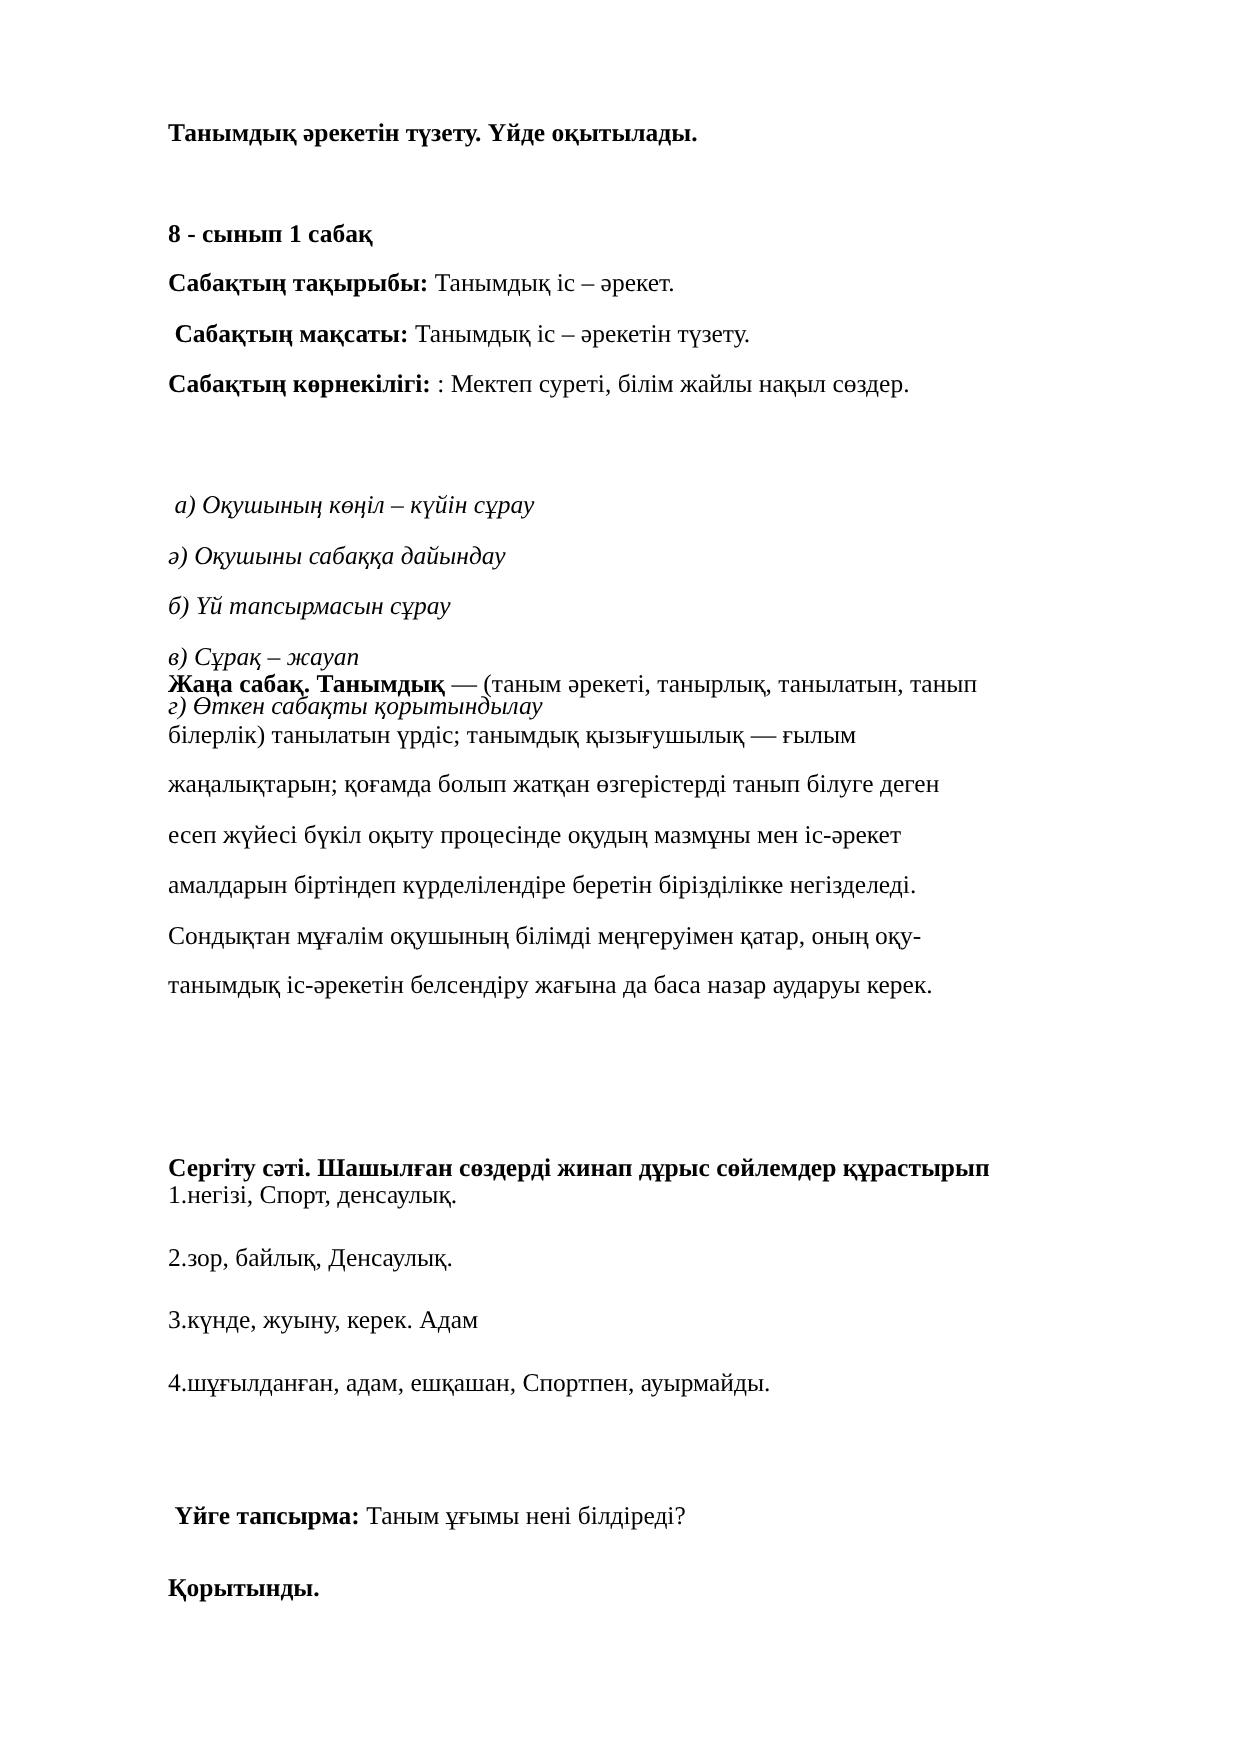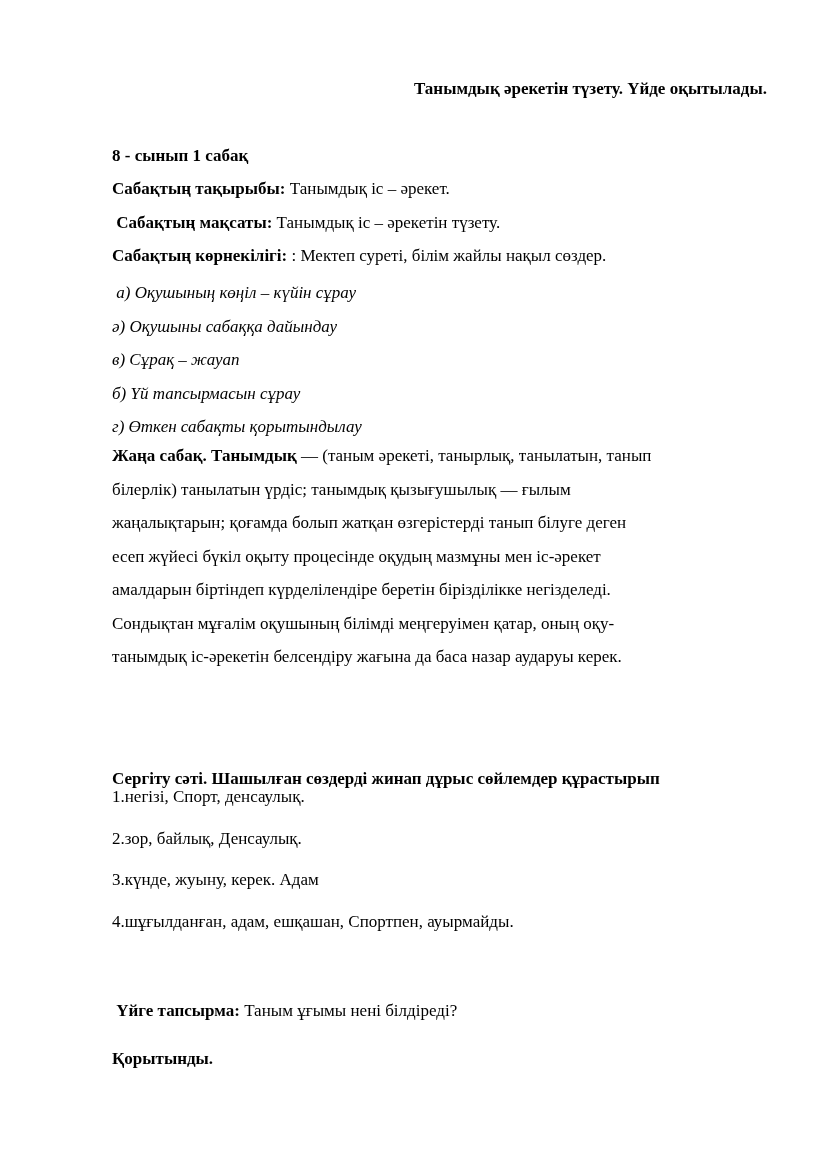--- a/index.html
+++ b/index.html
@@ -13,39 +13,39 @@
     font-size: 17px;
     overflow: hidden;
   }
   .abs { position: absolute; left: 112px; width: 655px; }
   .row { white-space: pre; }
   .b { font-weight: bold; }
   .i { font-style: italic; }
 
   .doc-title {
     top: 78px;
-    text-align: right;
+    text-align: left;
     font-weight: bold;
     line-height: 22px;
     white-space: pre;
   }
   .lesson-heading {
     top: 145px;
     font-weight: bold;
     line-height: 22px;
     white-space: pre;
   }
   .lesson-meta { top: 172px; line-height: 33.5px; }
   .meta-label { font-weight: bold; margin-top: 28px; }
 
   .lesson-flow { top: 276px; line-height: 33.5px; display: flex; }
   .flow-label-col { flex: none; width: 198px; white-space: pre; }
   .flow-label { font-weight: bold; }
   .flow-colon { font-style: italic; }
-  .flow-items { font-style: italic; }
+  .flow-items { font-style: italic; margin-top: 44px; }
 
   .new-lesson { top: 439px; line-height: 33.5px; }
 
   .warmup-heading {
     top: 768px;
     font-weight: bold;
     line-height: 22.4px;
   }
   .warmup-items { top: 786px; line-height: 22px; }
   .warmup-items .row { margin-bottom: 19.5px; }
@@ -72,22 +72,22 @@
   <div class="abs lesson-meta">
       <div class="row"><span class="meta-label">Сабақтың тақырыбы:</span><span> Танымдық іс – әрекет.</span></div>
       <div class="row"><span class="meta-label"> Сабақтың мақсаты:</span><span> Танымдық іс – әрекетін түзету.</span></div>
       <div class="row"><span class="meta-label">Сабақтың көрнекілігі:</span><span> : Мектеп суреті, білім жайлы нақыл сөздер.</span></div>
     </div>
 
   <div class="abs lesson-flow">
     <div class="flow-items">
         <div class="row"> а) Оқушының көңіл – күйін сұрау</div>
         <div class="row">ә) Оқушыны сабаққа дайындау</div>
+        <div class="row">б) Үй тапсырмасын сұрау</div>
         <div class="row">в) Сұрақ – жауап</div>
-        <div class="row">б) Үй тапсырмасын сұрау</div>
         <div class="row">г) Өткен сабақты қорытындылау</div>
       </div>
   </div>
 
   <div class="abs new-lesson">
       <div class="row"><span class="b">Жаңа сабақ. Танымдық</span><span> — (таным әрекеті, танырлық, танылатын, танып</span></div>
       <div class="row"><span>білерлік) танылатын үрдіс; танымдық қызығушылық — ғылым</span></div>
       <div class="row"><span>жаңалықтарын; қоғамда болып жатқан өзгерістерді танып білуге деген</span></div>
       <div class="row"><span>есеп жүйесі бүкіл оқыту процесінде оқудың мазмұны мен іс-әрекет</span></div>
       <div class="row"><span>амалдарын біртіндеп күрделілендіре беретін бірізділікке негізделеді.</span></div>

